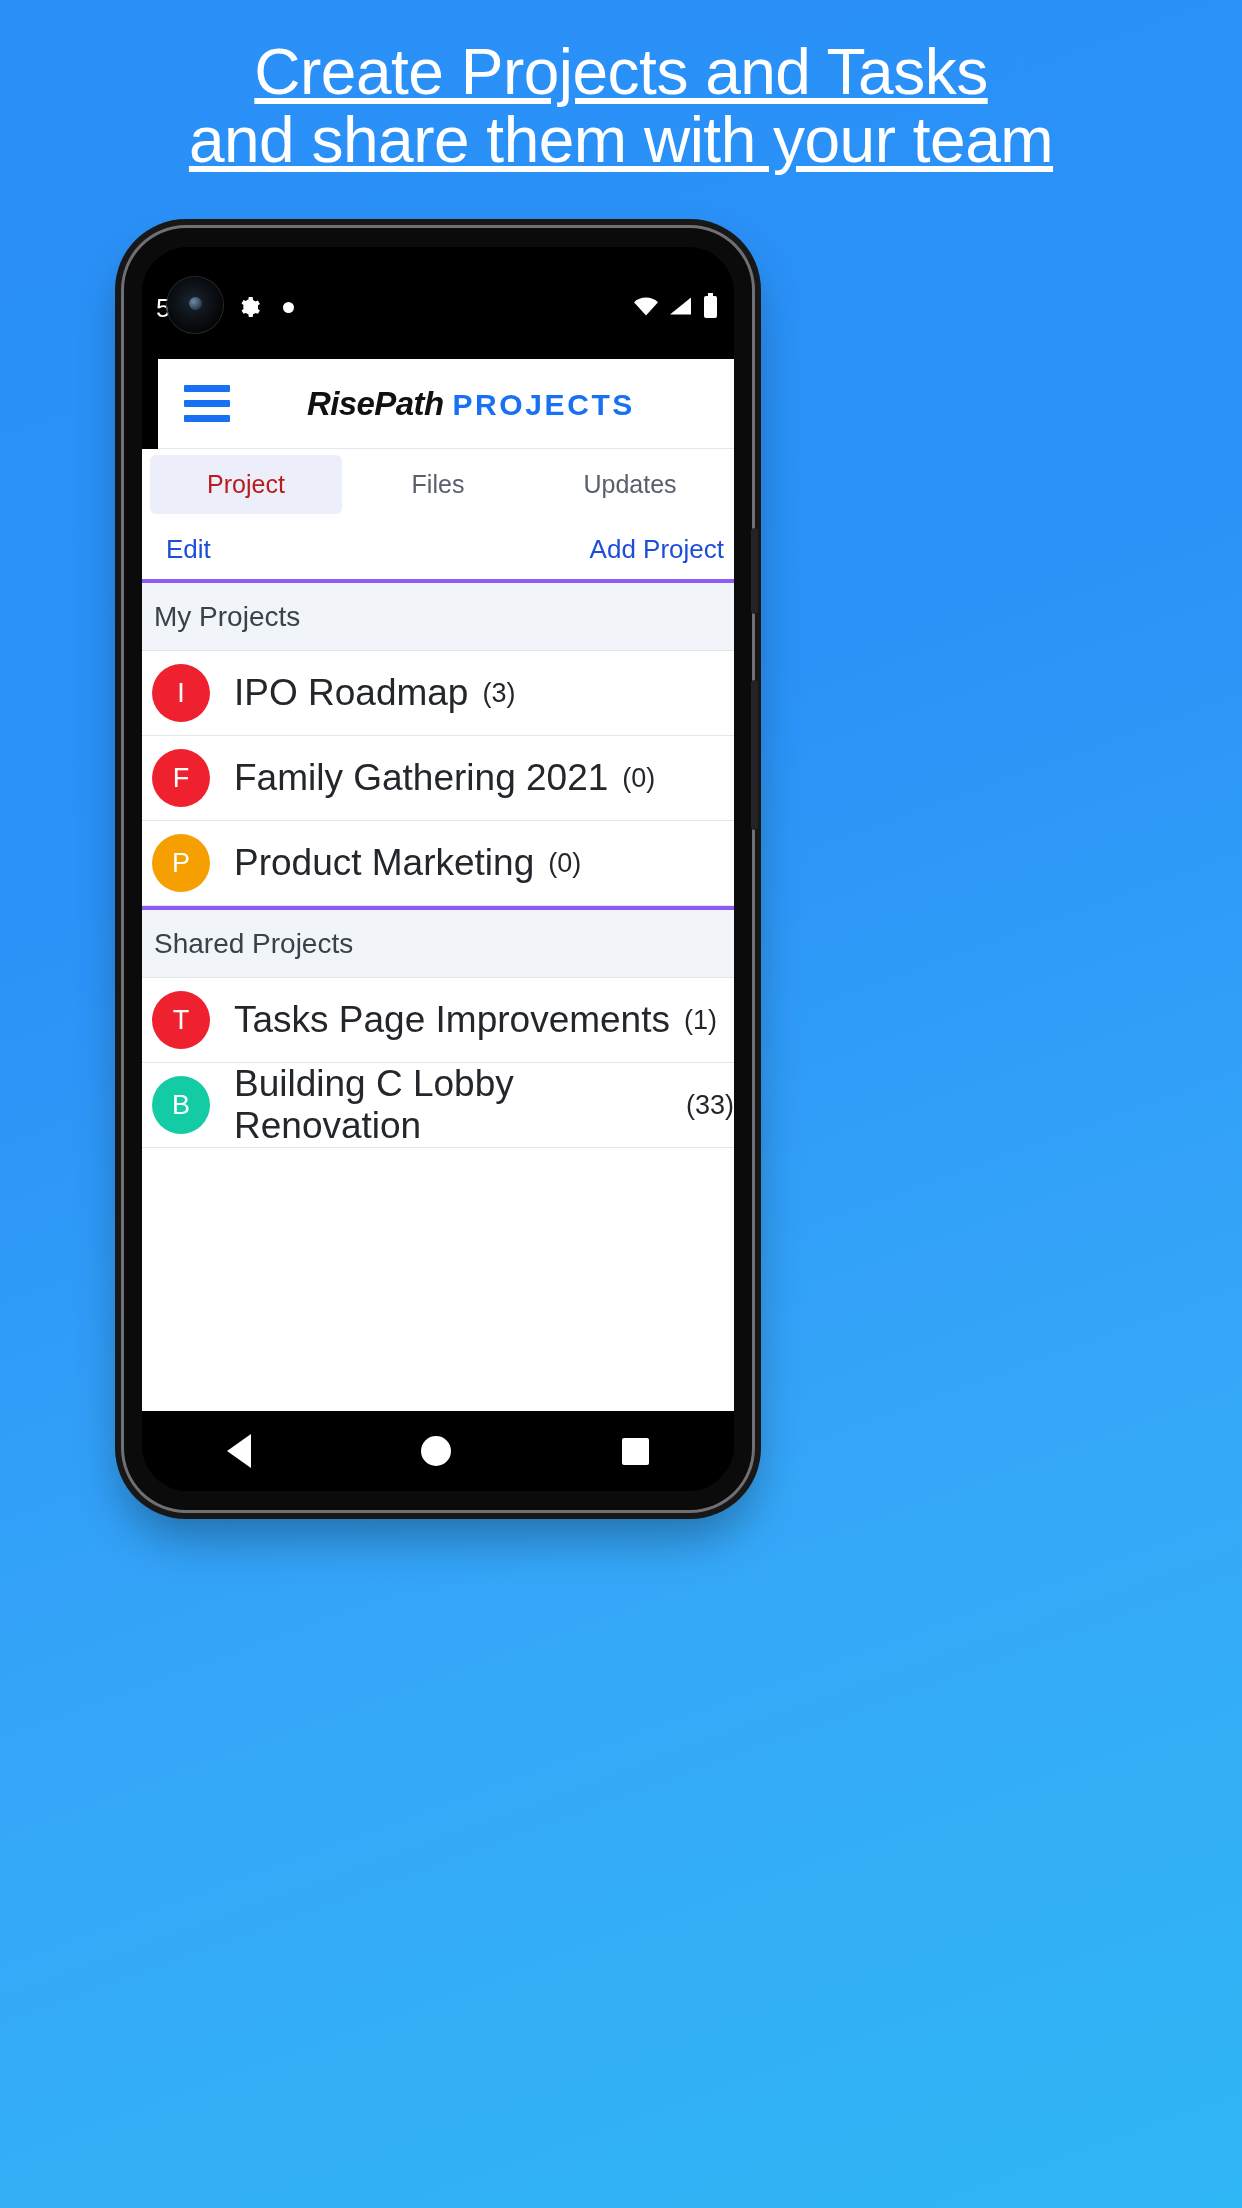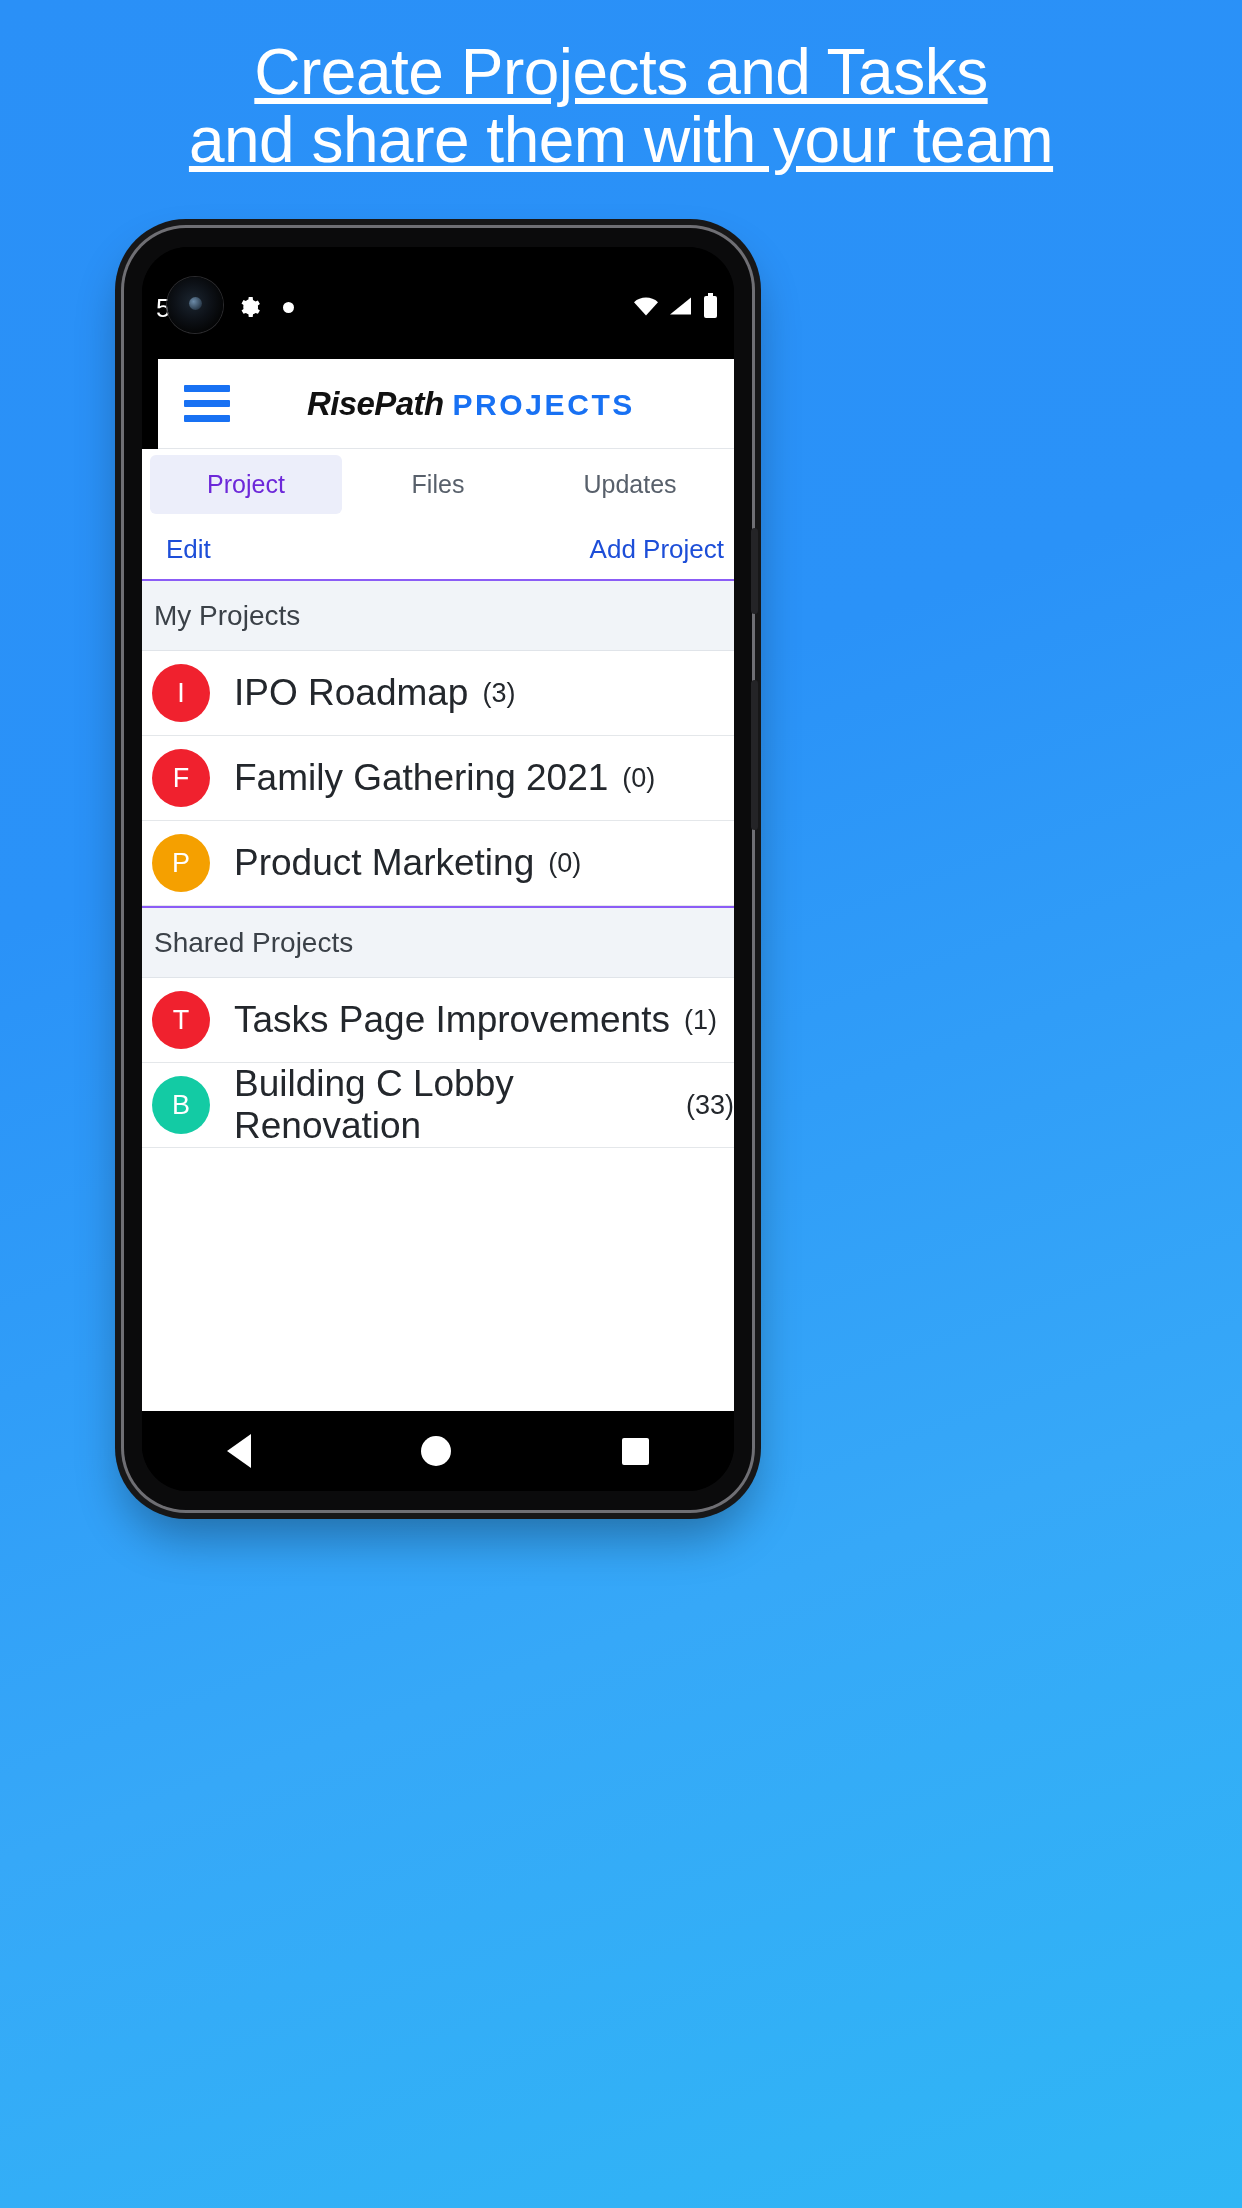--- a/index.html
+++ b/index.html
@@ -85,36 +85,36 @@
 
   
   .tabs {
     position:absolute; top:202px; left:0; width:592px; height:70px;
     background:#fff; display:flex; align-items:center; padding:0 8px;
   }
   .tab {
     flex:1; text-align:center; font-size:25px; color:#58606b;
     padding:15px 0; border-radius:6px;
   }
-  .tab.active { background:#eceefa; color:#6d28d9; }
+  .tab.active { background:#eceefa; color:#b91c1c; }
 
   
   .actionrow {
     position:absolute; top:272px; left:0; width:592px; height:60px;
     background:#fff; display:flex; align-items:center;
     justify-content:space-between; padding:0 10px;
   }
   .action-link { font-size:26px; color:#1d4ed8;margin-left:14px; }
 
   
   .list { position:absolute; top:332px; left:0; width:592px; bottom:80px; background:#fff; }
   .section-head {
     height:72px; background:#f1f4f8; display:flex; align-items:center;
     padding-left:12px; font-size:28px; color:#3b4148;
-    border-top:2px solid #8b5cf6; border-bottom:1px solid #e0e4e9;
+    border-top:4px solid #8b5cf6; border-bottom:1px solid #e0e4e9;
   }
   .row {
     height:85px; display:flex; align-items:center; padding-left:10px;
     border-bottom:1px solid #e4e7ea; background:#fff;
   }
   .avatar {
     width:58px; height:58px; border-radius:50%; flex:none;
     display:flex; align-items:center; justify-content:center;
     color:#fff; font-size:27px; font-weight:500; overflow:hidden; position:relative;
   }

